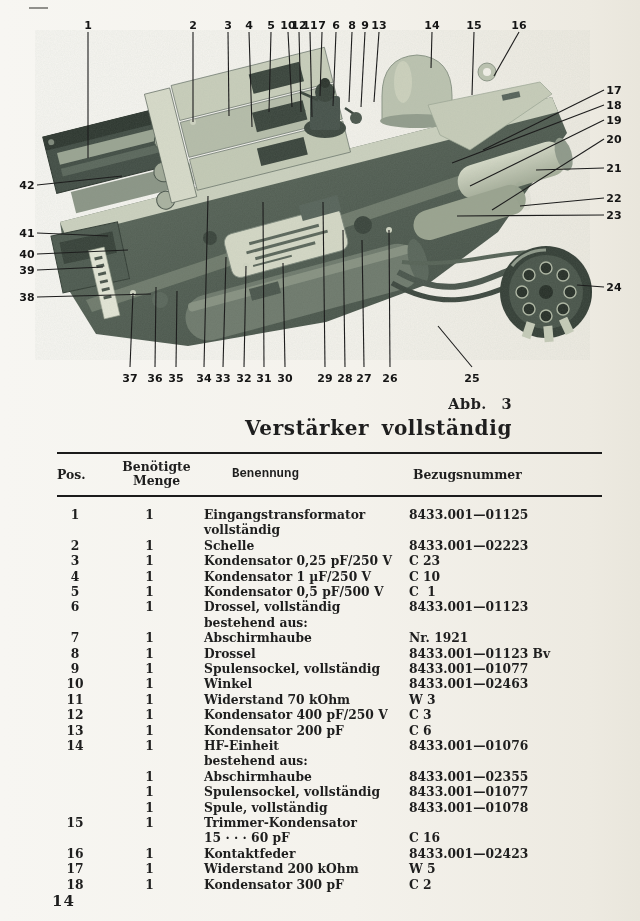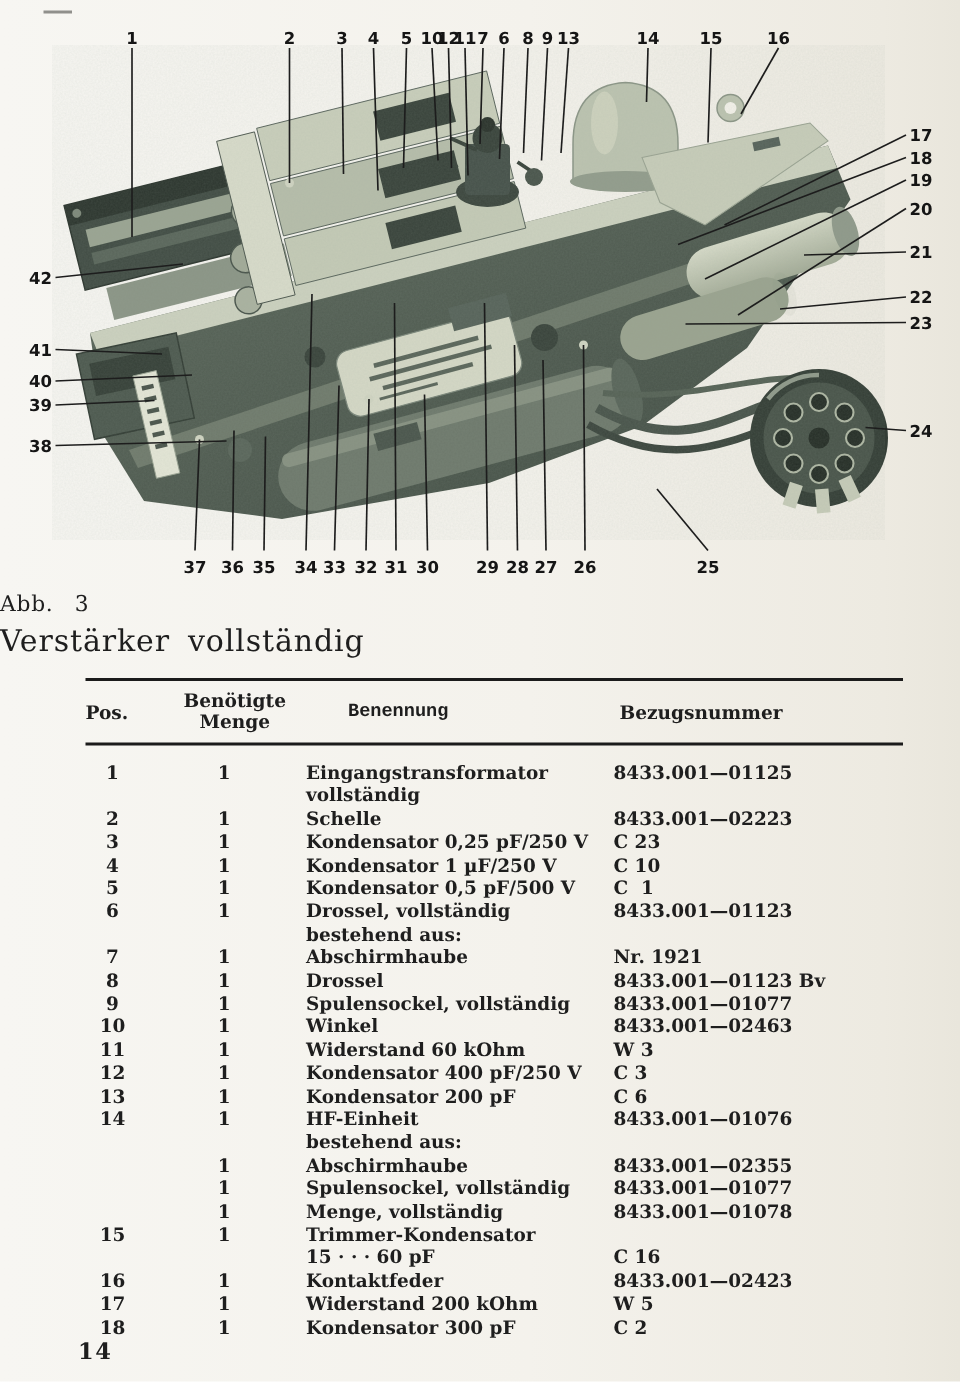--- a/index.html
+++ b/index.html
@@ -4,21 +4,21 @@
 <style>
   html,body{margin:0;padding:0;}
   body{
     width:640px;height:921px;position:relative;overflow:hidden;
     background:linear-gradient(90deg,#f7f6f2 0%,#f4f2ec 55%,#edeae1 92%,#e9e6dc 100%);
     font-family:"DejaVu Serif",serif;color:#1e1e1e;
   }
   .fig{position:absolute;top:0;left:0;}
   .callout-num{font-family:"DejaVu Sans",sans-serif;font-size:11px;font-weight:700;fill:#151515;}
   .callout-line{stroke:#1d1d1d;stroke-width:1.1;}
-  .caption{position:absolute;top:395px;left:0;width:512px;text-align:left;font-weight:400;}
+  .caption{position:absolute;top:395px;left:0;width:512px;text-align:right;font-weight:700;}
   .caption .l1{font-size:14.5px;word-spacing:9px;letter-spacing:.5px;}
   .caption .l2{font-size:20px;margin-top:4px;word-spacing:5px;letter-spacing:.6px;}
   .table{position:absolute;top:452px;left:57px;width:545px;}
   .thead{
     display:grid;grid-template-columns:52px 95px 205px 1fr;align-items:center;
     border-top:2.5px solid #1b1b1b;border-bottom:2.5px solid #1b1b1b;
     padding:4px 0 5px;font-size:12.4px;font-weight:700;min-height:32px;
   }
   .h-pos{text-align:left;}
   .h-qty{text-align:center;line-height:14px;}
@@ -344,21 +344,21 @@
       </div>
       <div class="trow">
         <div class="cell c-pos">10</div>
         <div class="cell c-qty">1</div>
         <div class="cell c-name"><div class="line">Winkel</div></div>
         <div class="cell c-ref"><div class="line">8433.001—02463</div></div>
       </div>
       <div class="trow">
         <div class="cell c-pos">11</div>
         <div class="cell c-qty">1</div>
-        <div class="cell c-name"><div class="line">Widerstand 60 kOhm</div></div>
+        <div class="cell c-name"><div class="line">Widerstand 70 kOhm</div></div>
         <div class="cell c-ref"><div class="line">W 3</div></div>
       </div>
       <div class="trow">
         <div class="cell c-pos">12</div>
         <div class="cell c-qty">1</div>
         <div class="cell c-name"><div class="line">Kondensator 400 pF/250 V</div></div>
         <div class="cell c-ref"><div class="line">C 3</div></div>
       </div>
       <div class="trow">
         <div class="cell c-pos">13</div>
@@ -380,21 +380,21 @@
       </div>
       <div class="trow">
         <div class="cell c-pos"></div>
         <div class="cell c-qty">1</div>
         <div class="cell c-name"><div class="line">Spulensockel, vollständig</div></div>
         <div class="cell c-ref"><div class="line">8433.001—01077</div></div>
       </div>
       <div class="trow">
         <div class="cell c-pos"></div>
         <div class="cell c-qty">1</div>
-        <div class="cell c-name"><div class="line">Menge, vollständig</div></div>
+        <div class="cell c-name"><div class="line">Spule, vollständig</div></div>
         <div class="cell c-ref"><div class="line">8433.001—01078</div></div>
       </div>
       <div class="trow">
         <div class="cell c-pos">15</div>
         <div class="cell c-qty">1</div>
         <div class="cell c-name"><div class="line">Trimmer-Kondensator</div><div class="line">15 · · · 60 pF</div></div>
         <div class="cell c-ref"><div class="line"></div><div class="line">C 16</div></div>
       </div>
       <div class="trow">
         <div class="cell c-pos">16</div>

